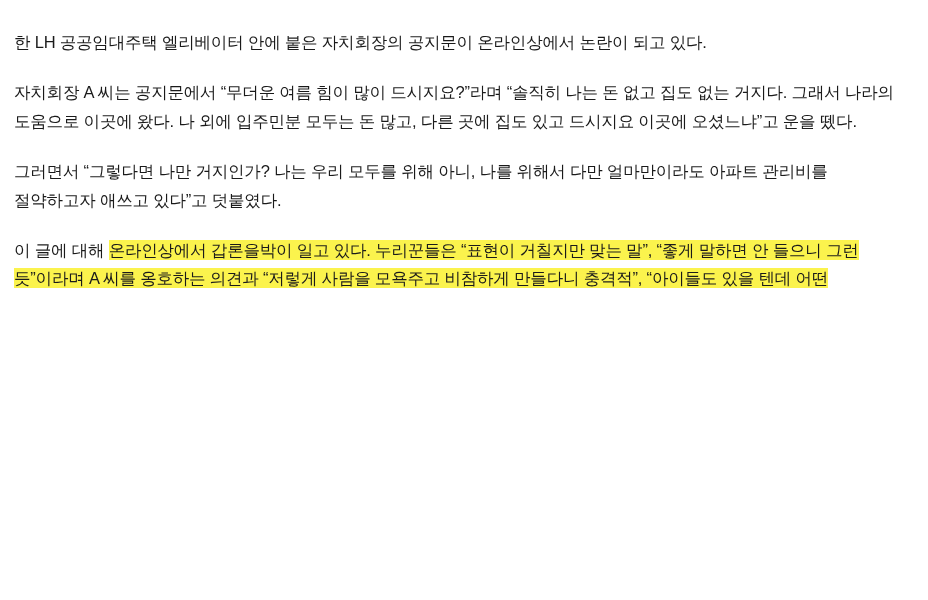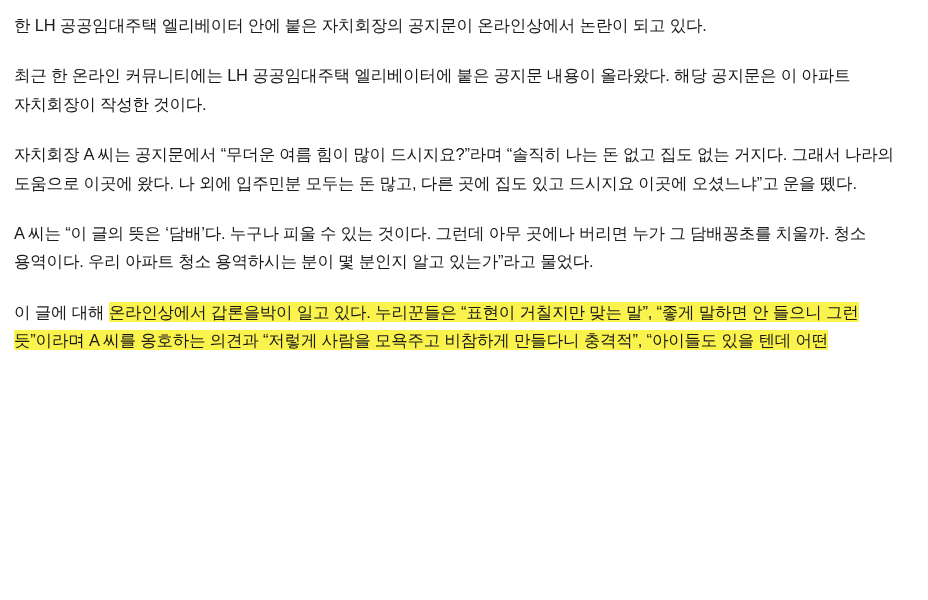--- a/index.html
+++ b/index.html
@@ -9,21 +9,21 @@
   }
   body {
     width: 928px;
     height: 600px;
     overflow: hidden;
     font-family: "Liberation Sans", sans-serif;
   }
   .article {
     box-sizing: border-box;
     width: 928px;
-    padding: 11px 16px 0 14px;
+    padding: 28px 16px 0 14px;
   }
   .para {
     font-size: 16.5px;
     line-height: 1.72;
     color: #1a1a1a;
     letter-spacing: -0.2px;
     margin: 0 0 22px 0;
     word-break: keep-all;
   }
   .para:last-child {
@@ -34,17 +34,16 @@
     padding: 1px 0;
     box-decoration-break: clone;
     -webkit-box-decoration-break: clone;
   }
 </style>
 </head>
 <body>
 
 <div class="article">
   <p class="para" id="p1">한 LH 공공임대주택 엘리베이터 안에 붙은 자치회장의 공지문이 온라인상에서 논란이 되고 있다.</p>
-  <p class="para" id="p2">최근 한 온라인 커뮤니티에는 LH 공공임대주택 엘리베이터에 붙은 공지문 내용이 올라왔다. 해당 공지문은 이 아파트 자치회장이 작성한 것이다.</p>
   <p class="para" id="p3">자치회장 A 씨는 공지문에서 “무더운 여름 힘이 많이 드시지요?”라며 “솔직히 나는 돈 없고 집도 없는 거지다. 그래서 나라의 도움으로 이곳에 왔다. 나 외에 입주민분 모두는 돈 많고, 다른 곳에 집도 있고 드시지요 이곳에 오셨느냐”고 운을 뗐다.</p>
-  <p class="para" id="p5">A 씨는 “이 글의 뜻은 ‘담배’다. 누구나 피울 수 있는 것이다. 그런데 아무 곳에나 버리면 누가 그 담배꽁초를 치울까. 청소 용역이다. 우리 아파트 청소 용역하시는 분이 몇 분인지 알고 있는가”라고 물었다.</p>
+  <p class="para" id="p4">그러면서 “그렇다면 나만 거지인가? 나는 우리 모두를 위해 아니, 나를 위해서 다만 얼마만이라도 아파트 관리비를 절약하고자 애쓰고 있다”고 덧붙였다.</p>
   <p class="para" id="p7">이 글에 대해 <span class="hl">온라인상에서 갑론을박이 일고 있다. 누리꾼들은 “표현이 거칠지만 맞는 말”, “좋게 말하면 안 들으니 그런 듯”이라며 A 씨를 옹호하는 의견과 “저렇게 사람을 모욕주고 비참하게 만들다니 충격적”, “아이들도 있을 텐데 어떤</span></p>
 </div>
 
 </body></html>

